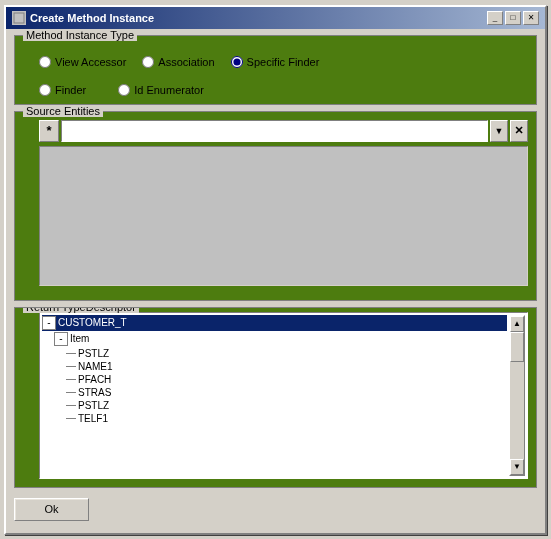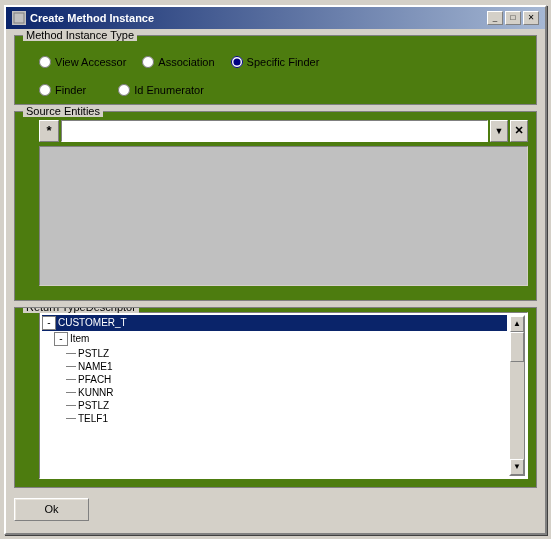--- a/index.html
+++ b/index.html
@@ -448,21 +448,21 @@
           <div class="tree-item">
             <div class="tree-indent"></div>
             <div class="tree-indent"></div>
             <div class="tree-leaf-line"></div>
             <span class="tree-label">PFACH</span>
           </div>
           <div class="tree-item">
             <div class="tree-indent"></div>
             <div class="tree-indent"></div>
             <div class="tree-leaf-line"></div>
-            <span class="tree-label">KUNNR</span>
+            <span class="tree-label">STRAS</span>
           </div>
           <div class="tree-item">
             <div class="tree-indent"></div>
             <div class="tree-indent"></div>
             <div class="tree-leaf-line"></div>
             <span class="tree-label">PSTLZ</span>
           </div>
           <div class="tree-item">
             <div class="tree-indent"></div>
             <div class="tree-indent"></div>

